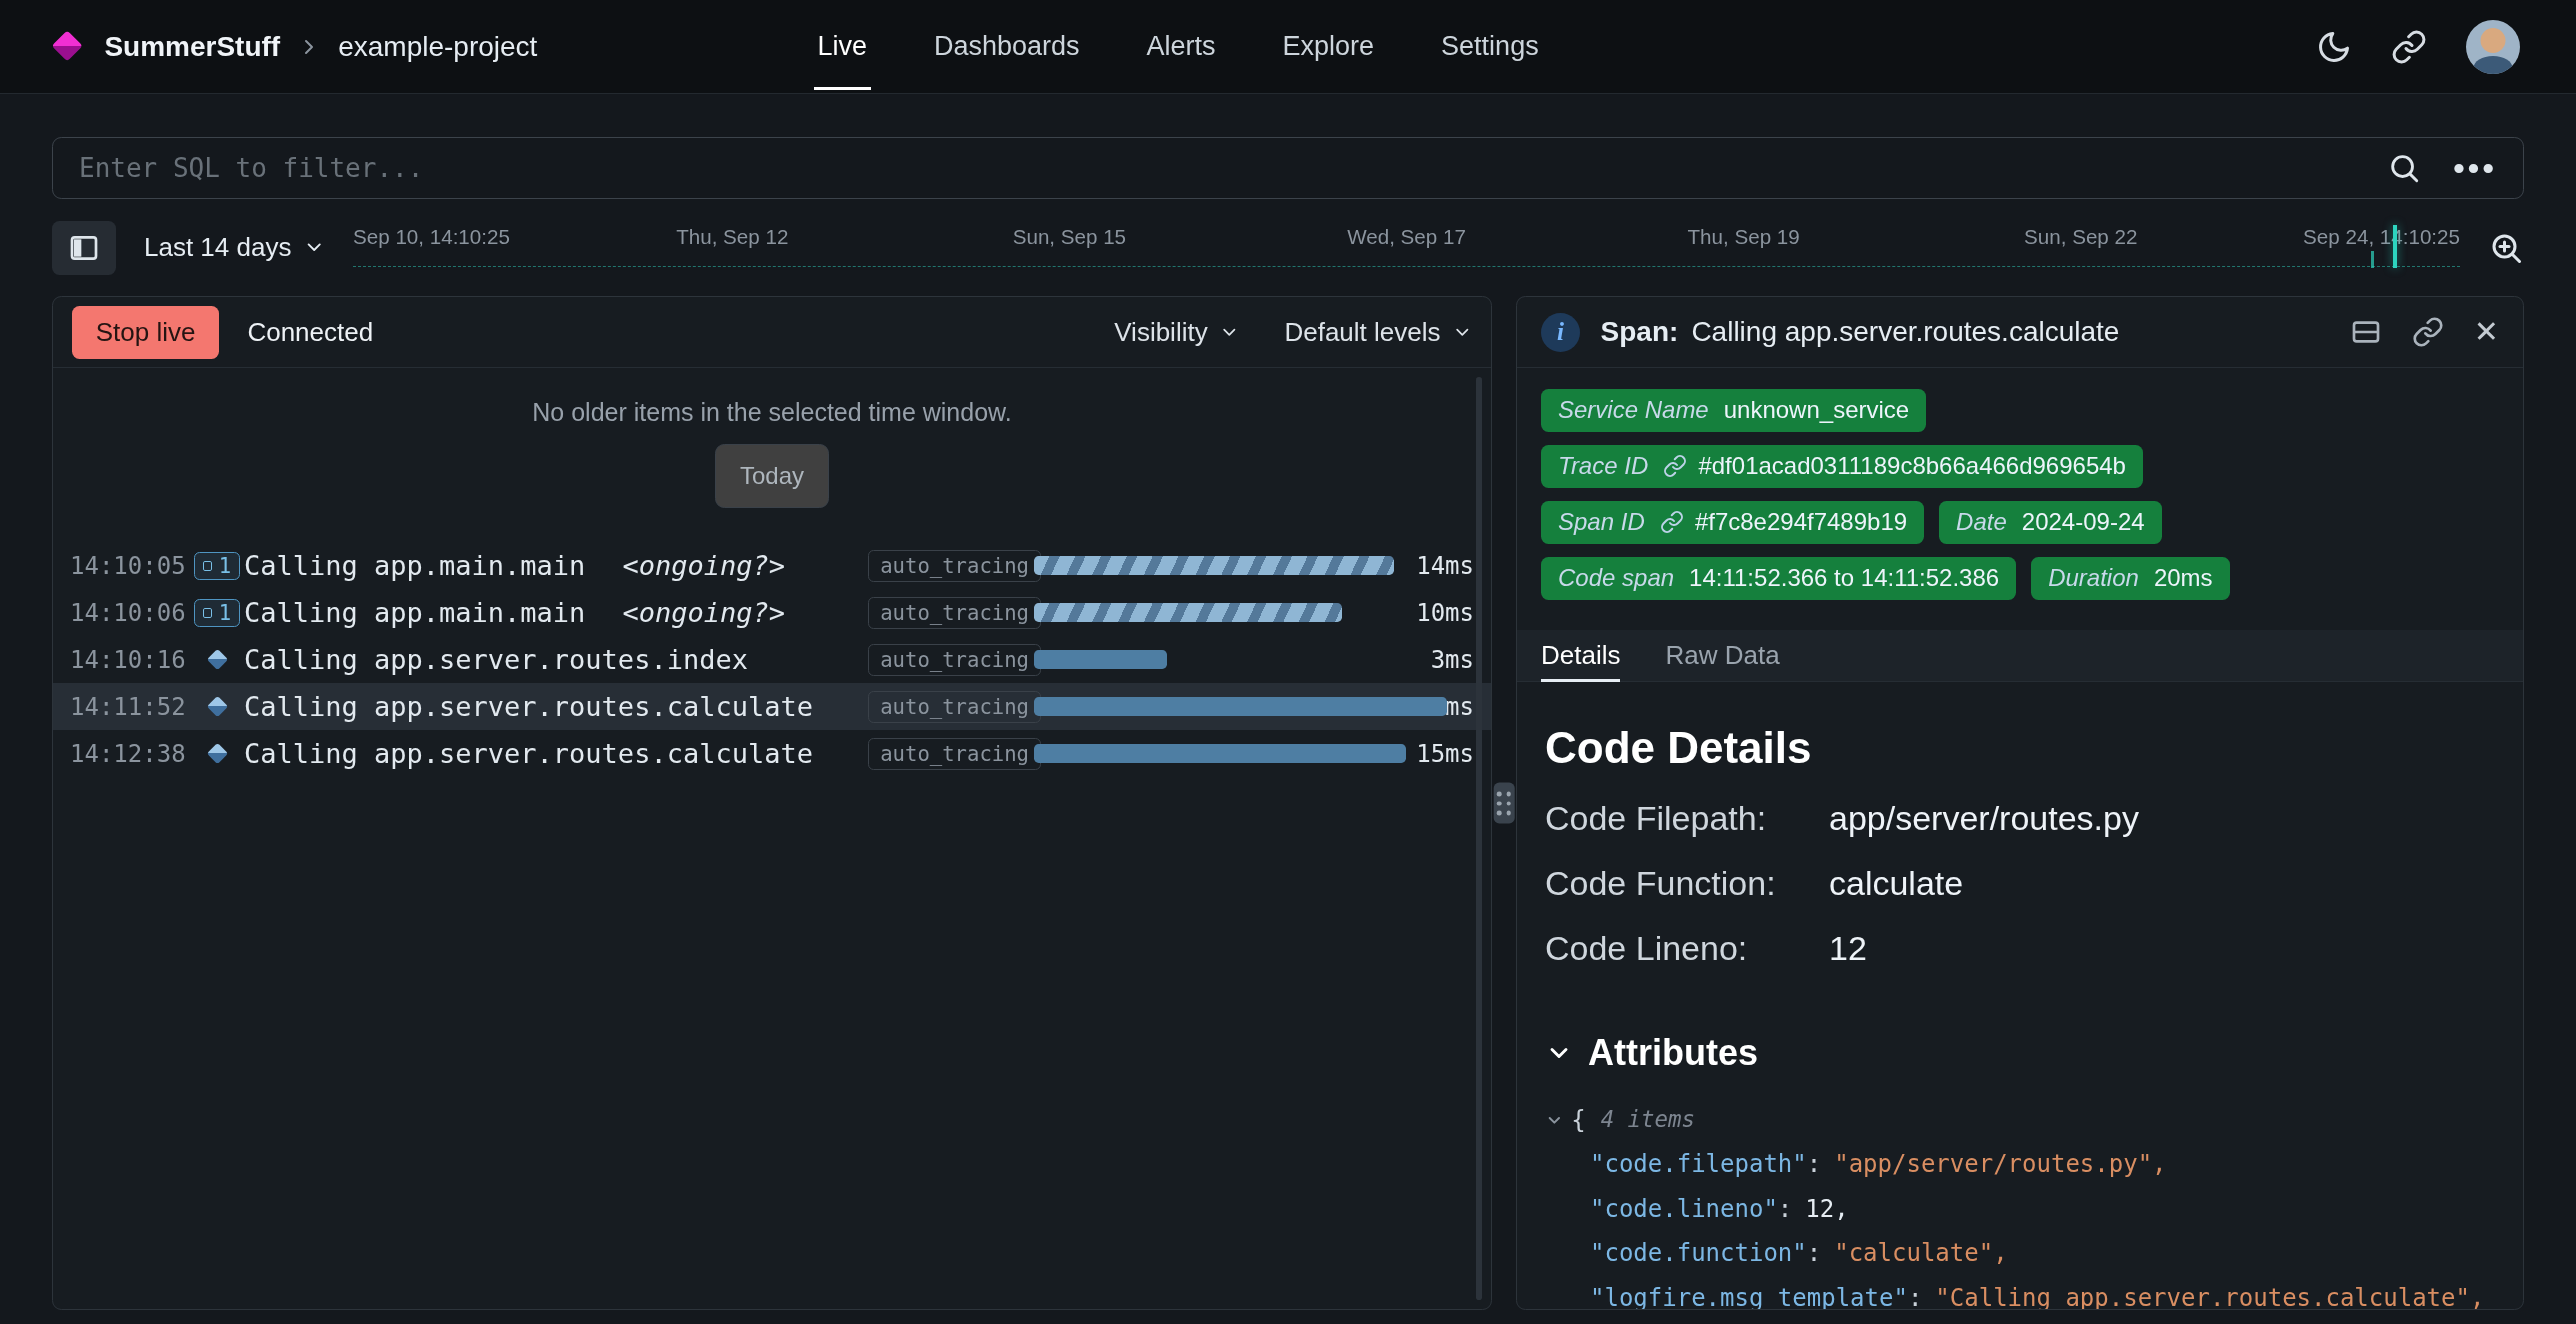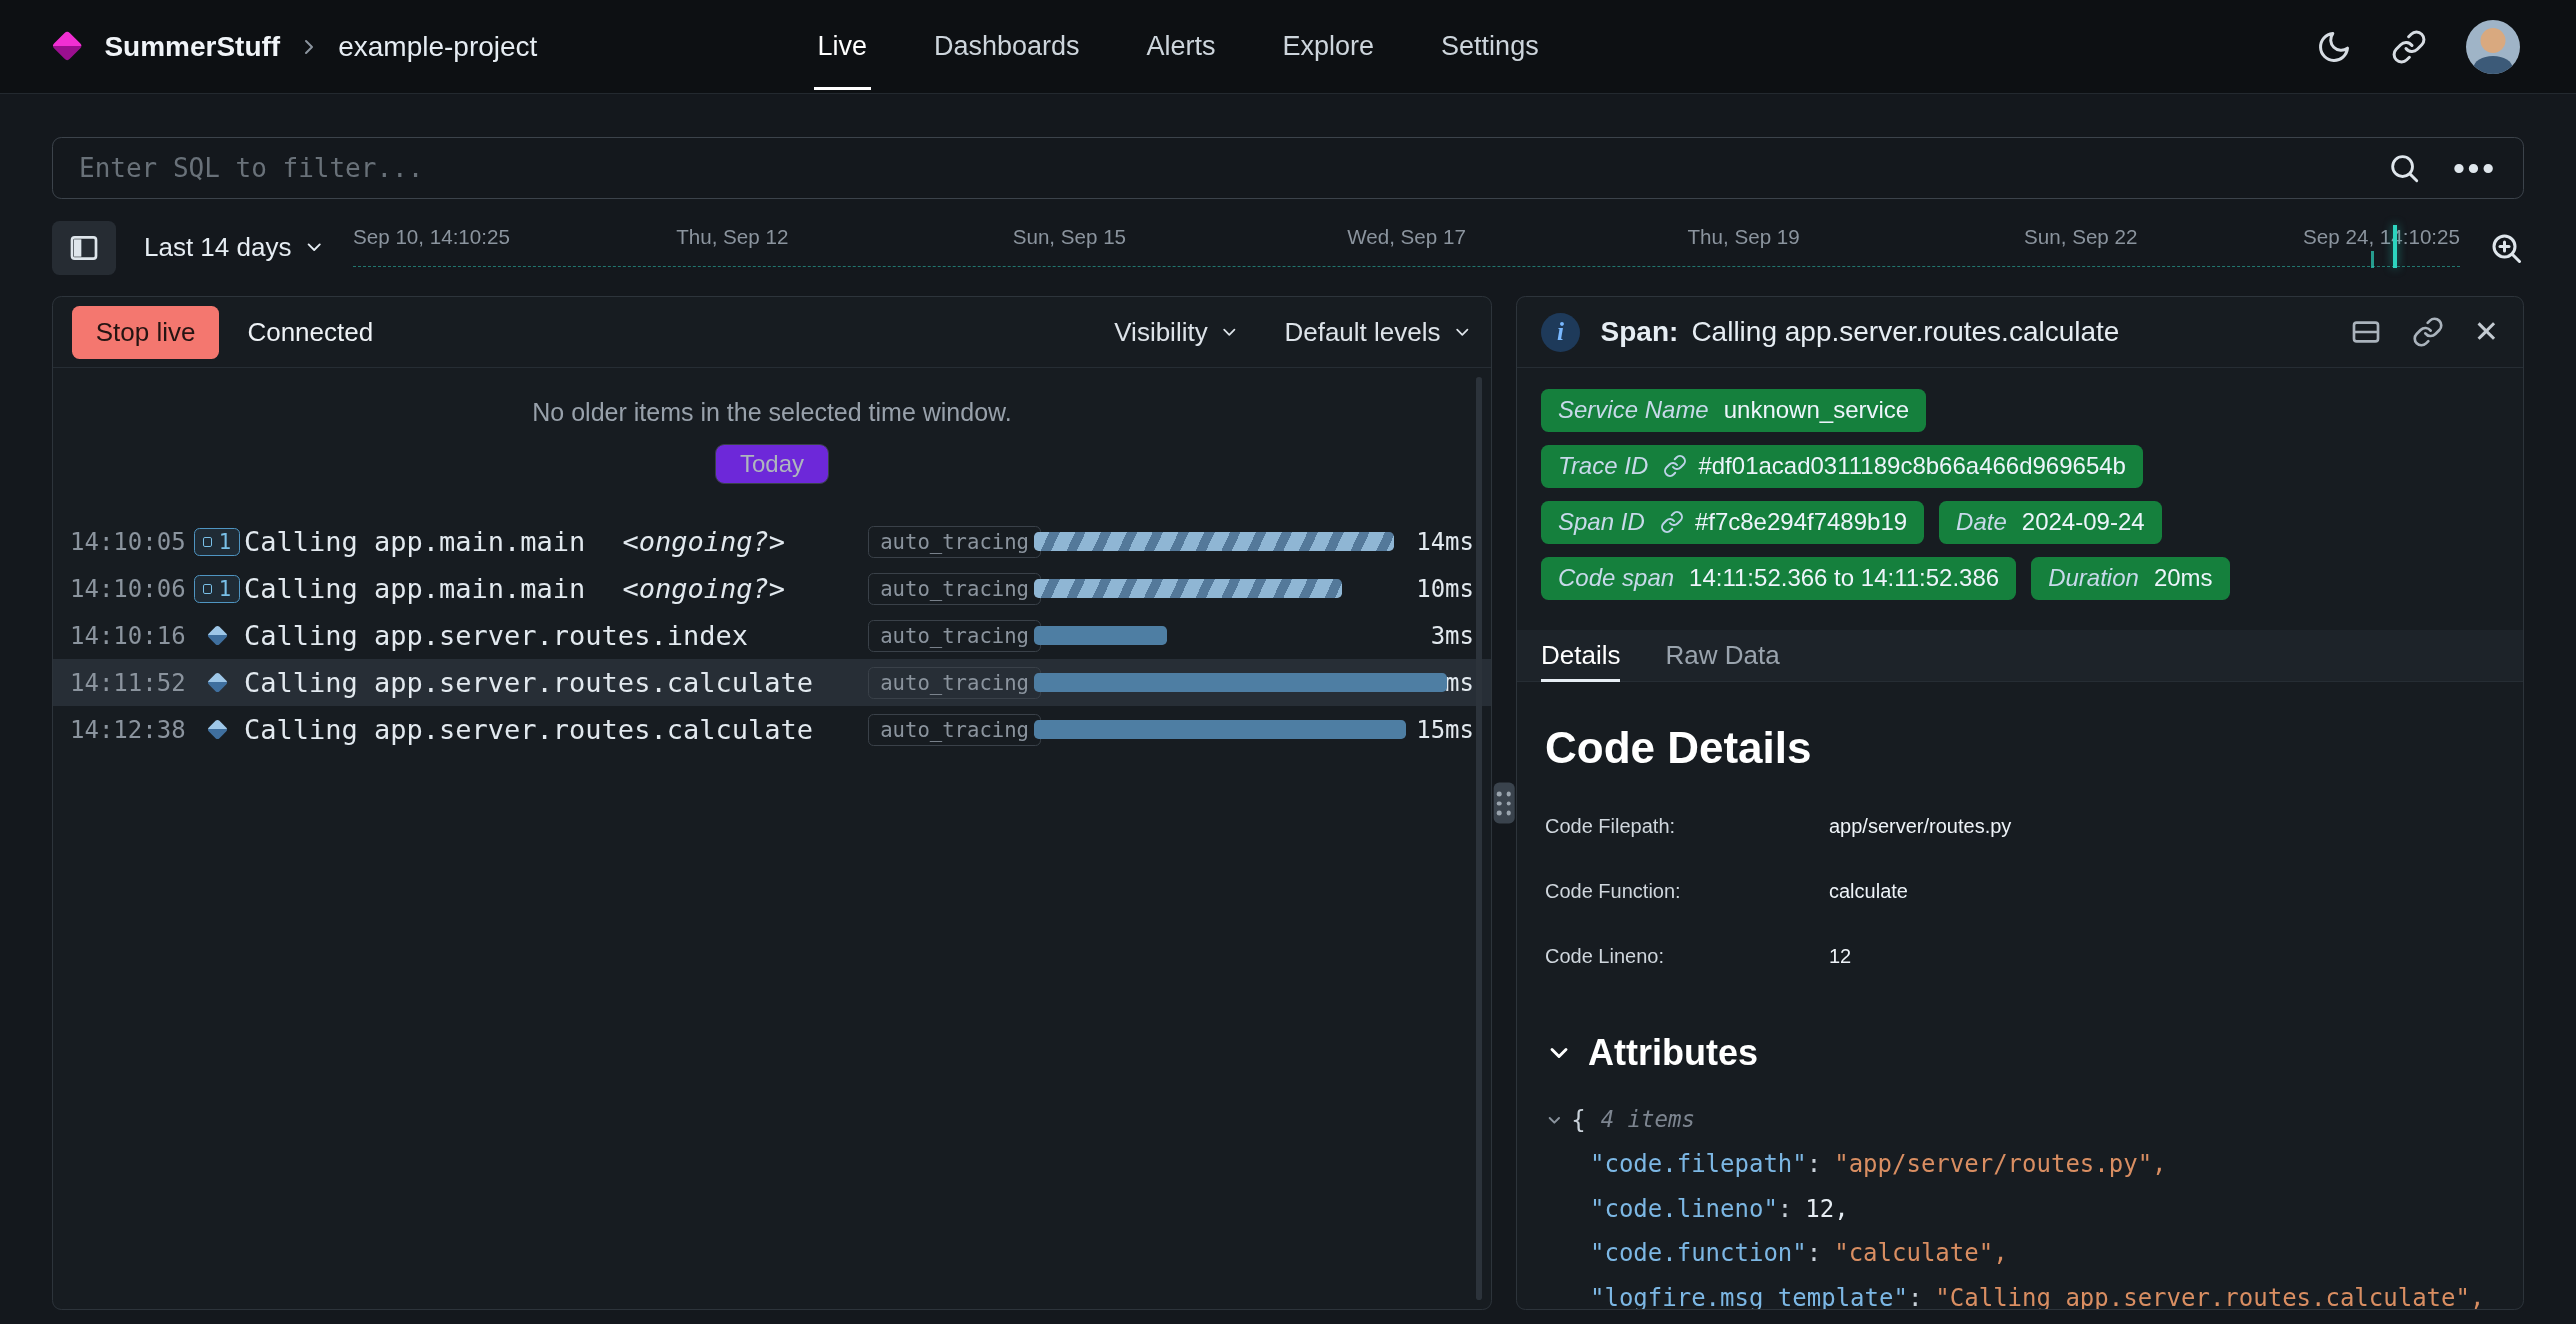--- a/index.html
+++ b/index.html
@@ -67,22 +67,22 @@
   
   .lp-header { height:71px; border-bottom:0.9px solid #262d34; display:flex; align-items:center;
                padding:0 18.7px; gap:28px; flex:none; }
   .stop-live { background:#f4776f; color:#241412; font-size:26px; border:none; border-radius:7.5px;
                padding:11.2px 24px; font-family:inherit; cursor:pointer;text-align:right; }
   .connected { font-size:26px; color:#eef2f6; }
   .lp-controls { margin-left:auto; display:flex; gap:45px; align-items:center; color:#dde3e9; font-size:26px; }
   .dropdown { display:flex; align-items:center; gap:11.2px; cursor:pointer; }
 
   .lp-empty { text-align:center; padding-top:30px; color:#98a1ab; font-size:25px; }
-  .today-btn { margin:17px auto 0; display:block; background:#6d28d9; border:0.9px solid #3a4149;
-               color:#aeb6bd; font-size:24px; border-radius:9.3px; padding:5px 24px; font-family:inherit; cursor:pointer; }
+  .today-btn { margin:17px auto 0; display:block; background:#404040; border:0.9px solid #3a4149;
+               color:#aeb6bd; font-size:24px; border-radius:9.3px; padding:17px 24px; font-family:inherit; cursor:pointer; }
 
   .rows { margin-top:34px; }
   .row { height:47px; display:flex; align-items:center; padding:0 17px;
          font-family:"DejaVu Sans Mono", monospace; cursor:pointer; }
   .row.selected { background:#272e36; }
   .row-time { width:120px; color:#8b949e; font-size:24px; flex:none; }
   .row-icon { width:54px; display:flex; justify-content:center; flex:none; }
   .count-badge { display:inline-flex; align-items:center; gap:6.5px; border:1.9px solid #4f95c2;
                  color:#79c0e8; border-radius:5.6px; font-size:20.6px; padding:0.9px 7.5px;
                  background:rgba(88,160,200,.12); }
@@ -122,21 +122,21 @@
   .badge .link-ic + .val { margin-left:11.2px; }
 
   .rp-tabs { display:flex; gap:45px; padding:0 24px; height:52px; align-items:stretch;
              background:#1d2329; border-bottom:0.9px solid #262d34; margin-top:11.2px; flex:none; }
   .rp-tab { font-size:26px; color:#9aa4ae; display:flex; align-items:center; position:relative; cursor:pointer; }
   .rp-tab.active { color:#ffffff; }
   .rp-tab.active::after { content:""; position:absolute; left:0; right:0; bottom:-0.9px; height:2.8px; background:#e6edf3; }
 
   .rp-body { padding:11.2px 28px 28px; overflow:hidden; }
   .cd-heading { font-size:44px; font-weight:700; margin-top:30px; color:#ffffff; }
-  .kv { display:flex; margin-top:42px; font-size:20px; }
+  .kv { display:flex; margin-top:26px; font-size:34px; }
   .kv .k { width:284px; color:#cfd6dd; flex:none; }
   .kv .v { color:#eef3f8; }
 
   .attrs-header { margin-top:64px; display:flex; align-items:center; gap:15px;
                   font-size:36px; font-weight:700; color:#ffffff; cursor:pointer; }
 
   .json { margin-top:24px; font:24px "DejaVu Sans Mono", monospace; line-height:1.85; color:#c9d1d9; }
   .jline { padding-left:45px; white-space:nowrap; }
   .jline.root, .jline.end { padding-left:0; display:flex; align-items:center; }
   .jcaret { color:#8b949e; margin-right:7.5px; cursor:pointer; display:inline-flex; }

